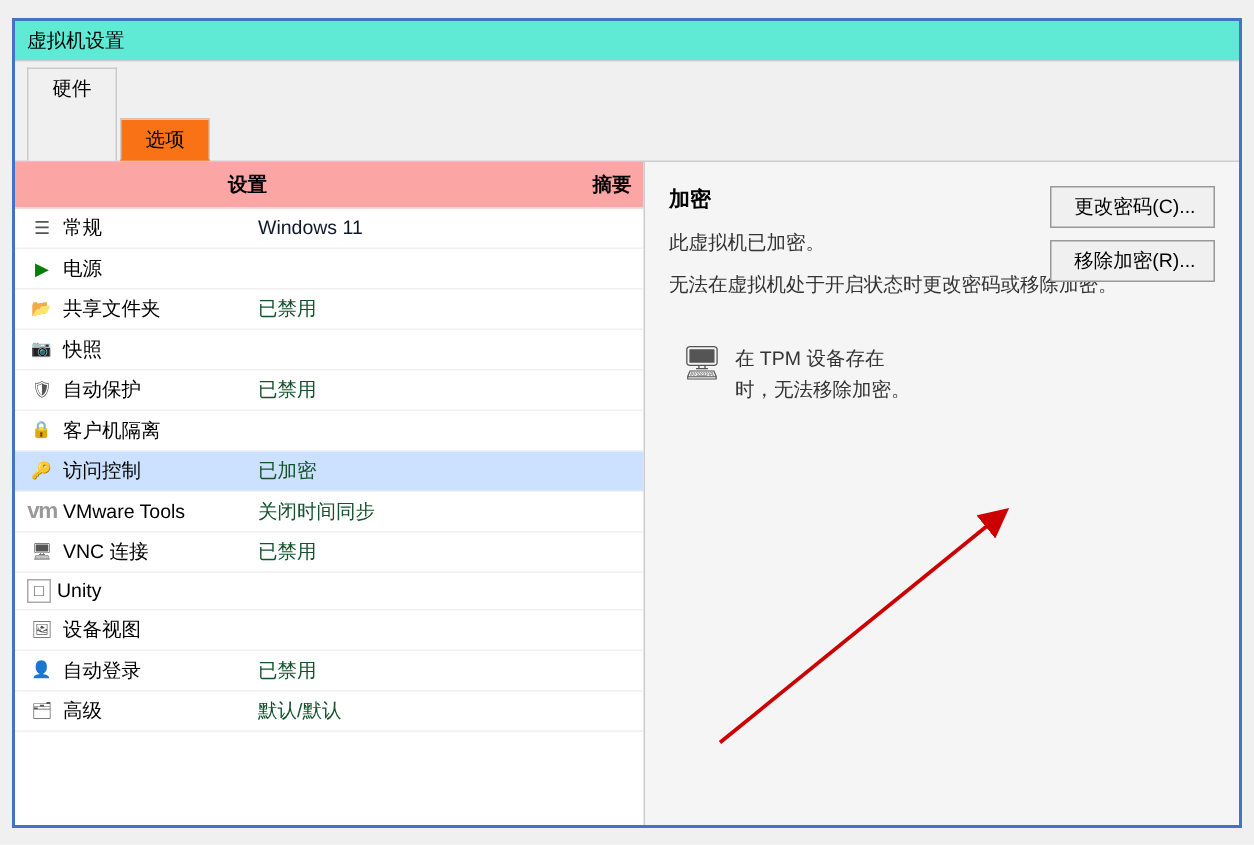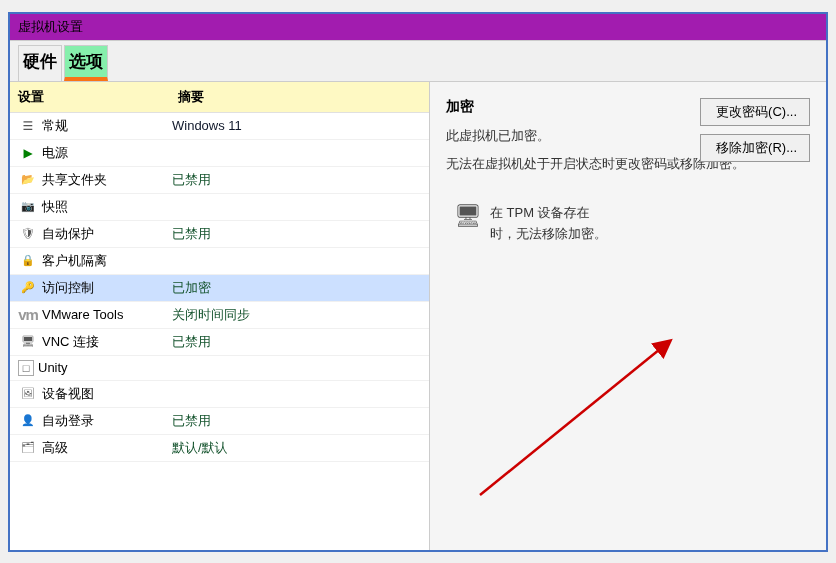--- a/index.html
+++ b/index.html
@@ -6,64 +6,65 @@
     body { background: #f0f0f0; display: flex; justify-content: center; align-items: center; width: 836px; height: 563px; overflow: hidden; }
     .window {
       width: 820px;
       height: 540px;
       border: 2px solid #4472c4;
       background: #f5f5f5;
       display: flex;
       flex-direction: column;
     }
     .title-bar {
-      background: #a21caf;
+      background: #5eead4;
       border-bottom: 1px solid #ccc;
       padding: 4px 8px;
       font-size: 13px;
       color: #000;
     }
     .tab-bar {
       display: flex;
       background: #f0f0f0;
       border-bottom: 1px solid #ccc;
       padding: 4px 8px 0 8px;
       gap: 2px;
     }
     .tab {
-      padding: 4px 4px;
+      padding: 4px 16px;
       border: 1px solid #ccc;
       border-bottom: none;
       background: #f0f0f0;
       cursor: pointer;
-      font-size: 17px;
-      font-weight: bold;
+      font-size: 13px;
     }
     .tab.active {
-      background: #86efac;
-      border-bottom: 4px solid #f97316;
+      background: #f97316;
+      border-bottom: 1px solid #f97316;
       position: relative;
       z-index: 1;
+      margin-top: 34px;
     }
     .content {
       display: flex;
       flex: 1;
       overflow: hidden;
     }
     .left-panel {
       width: 420px;
       border-right: 1px solid #ccc;
       background: #fff;
       overflow-y: auto;
     }
     .list-header {
       display: flex;
       padding: 6px 8px;
       border-bottom: 1px solid #e0e0e0;
-      background: #fef9c3;
+      background: #fca5a5;
+      text-align: right;
     }
     .list-header-col1 { width: 160px; font-weight: bold; }
     .list-header-col2 { flex: 1; font-weight: bold; }
     .list-item {
       display: flex;
       align-items: center;
       padding: 4px 8px;
       cursor: pointer;
       border-bottom: 1px solid #f0f0f0;
     }

